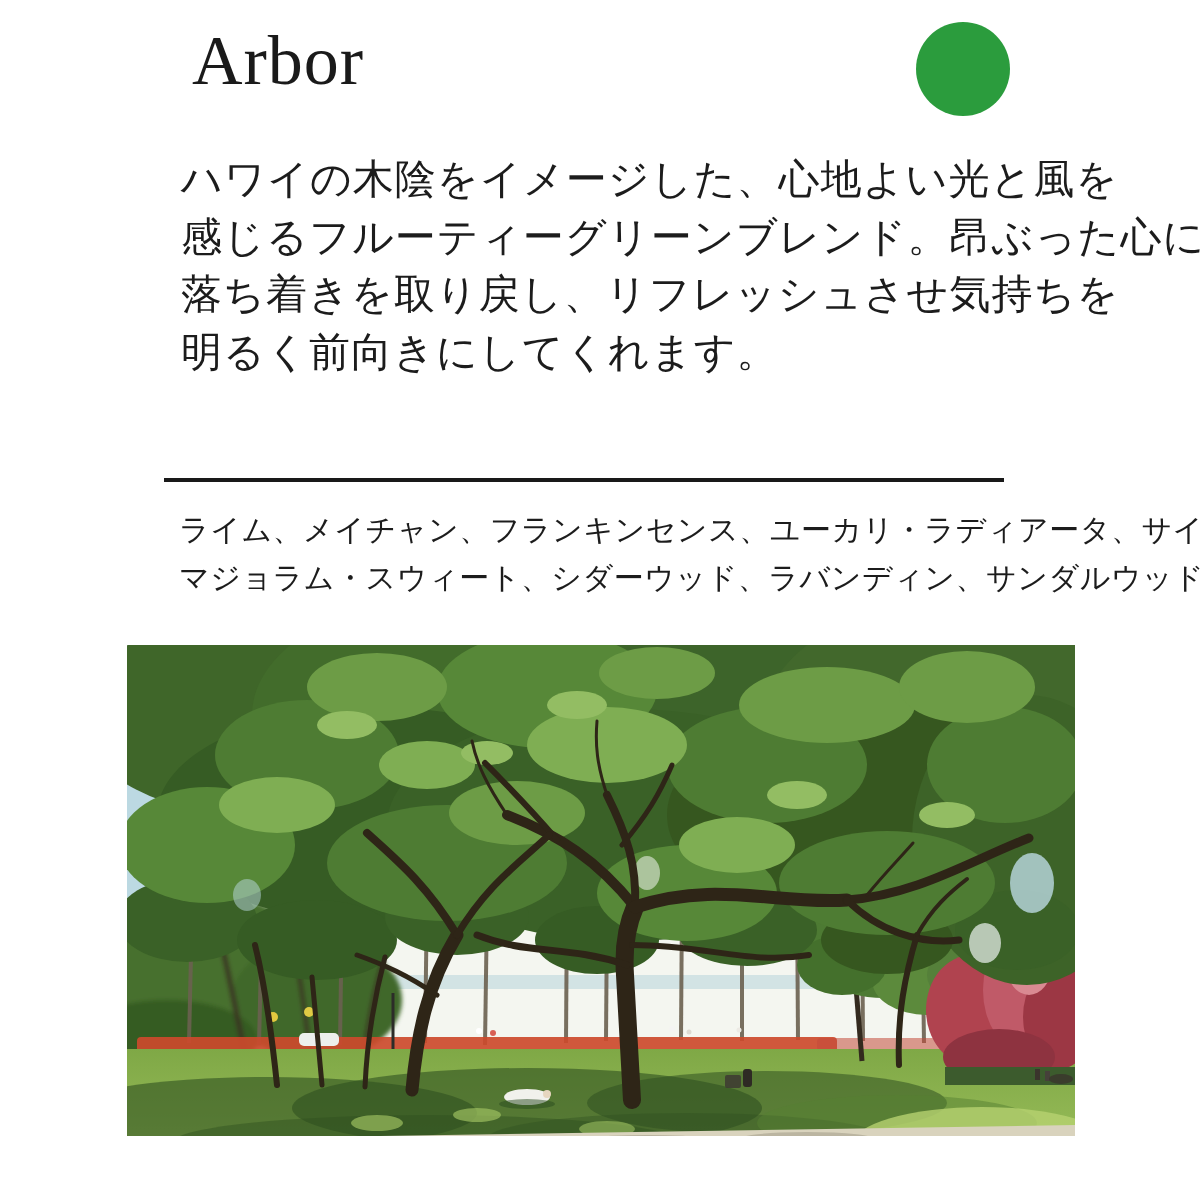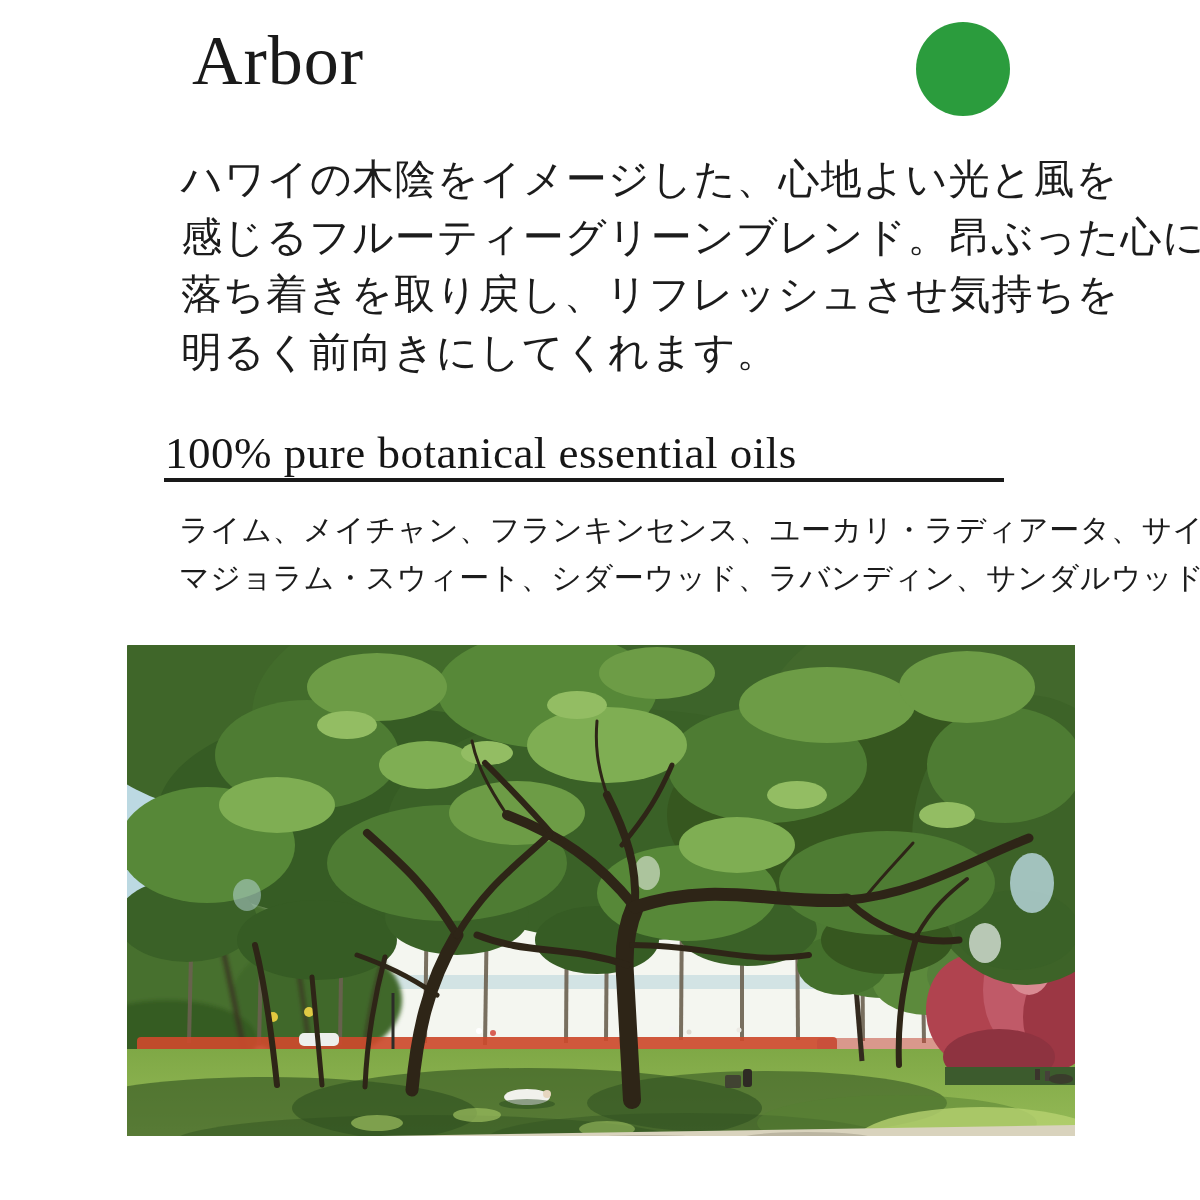--- a/index.html
+++ b/index.html
@@ -52,21 +52,20 @@
   <h1 class="title-en">Arbor</h1>
   <div class="scent-badge" style="background:#2b9c3d"></div>
 
   <p class="desc">
     <span>ハワイの木陰をイメージした、心地よい光と風を</span>
     <span>感じるフルーティーグリーンブレンド。昂ぶった心に</span>
     <span>落ち着きを取り戻し、リフレッシュさせ気持ちを</span>
     <span>明るく前向きにしてくれます。</span>
   </p>
 
-  <div class="oils-heading">100% pure botanical essential oils</div>
   <hr class="oils-divider">
   <div class="oils-lines">
     <span>ライム、メイチャン、フランキンセンス、ユーカリ・ラディアータ、サイプレス、</span>
     <span>マジョラム・スウィート、シダーウッド、ラバンディン、サンダルウッド</span>
   </div>
 
   <figure class="photo">
     <svg viewBox="0 0 948 537" preserveAspectRatio="none">
       <defs>
         <linearGradient id="grassGrad" x1="0" y1="0" x2="0" y2="1">

